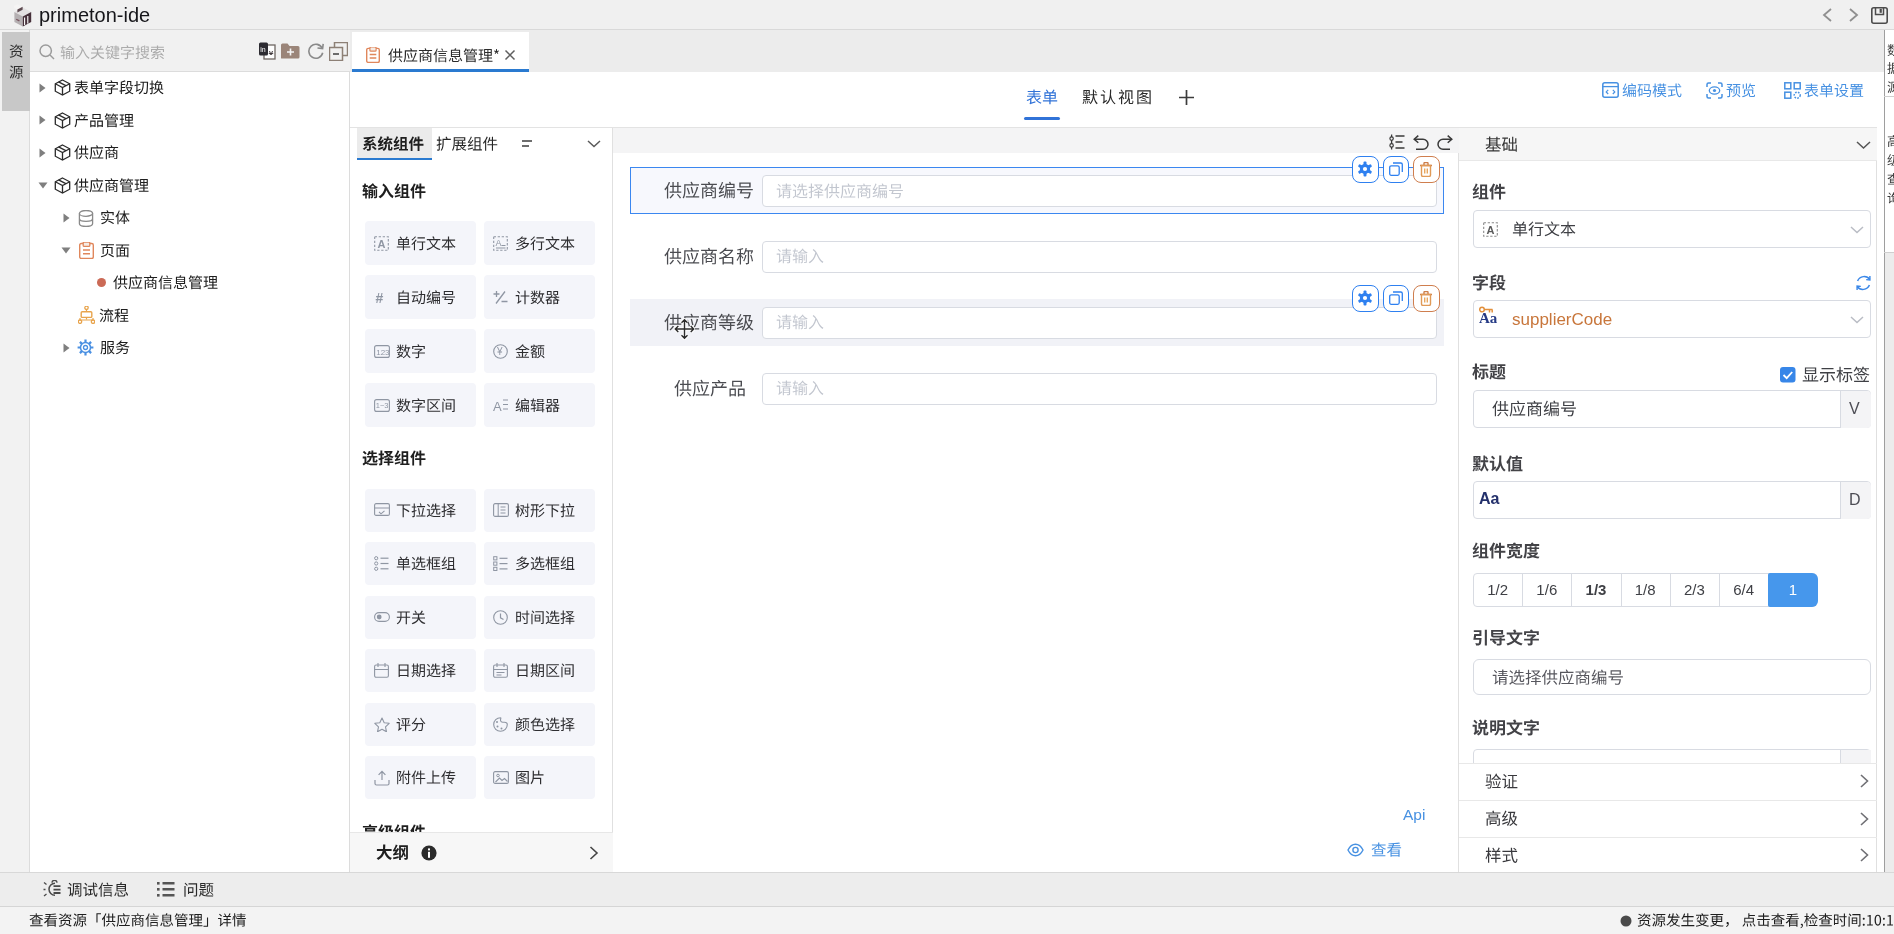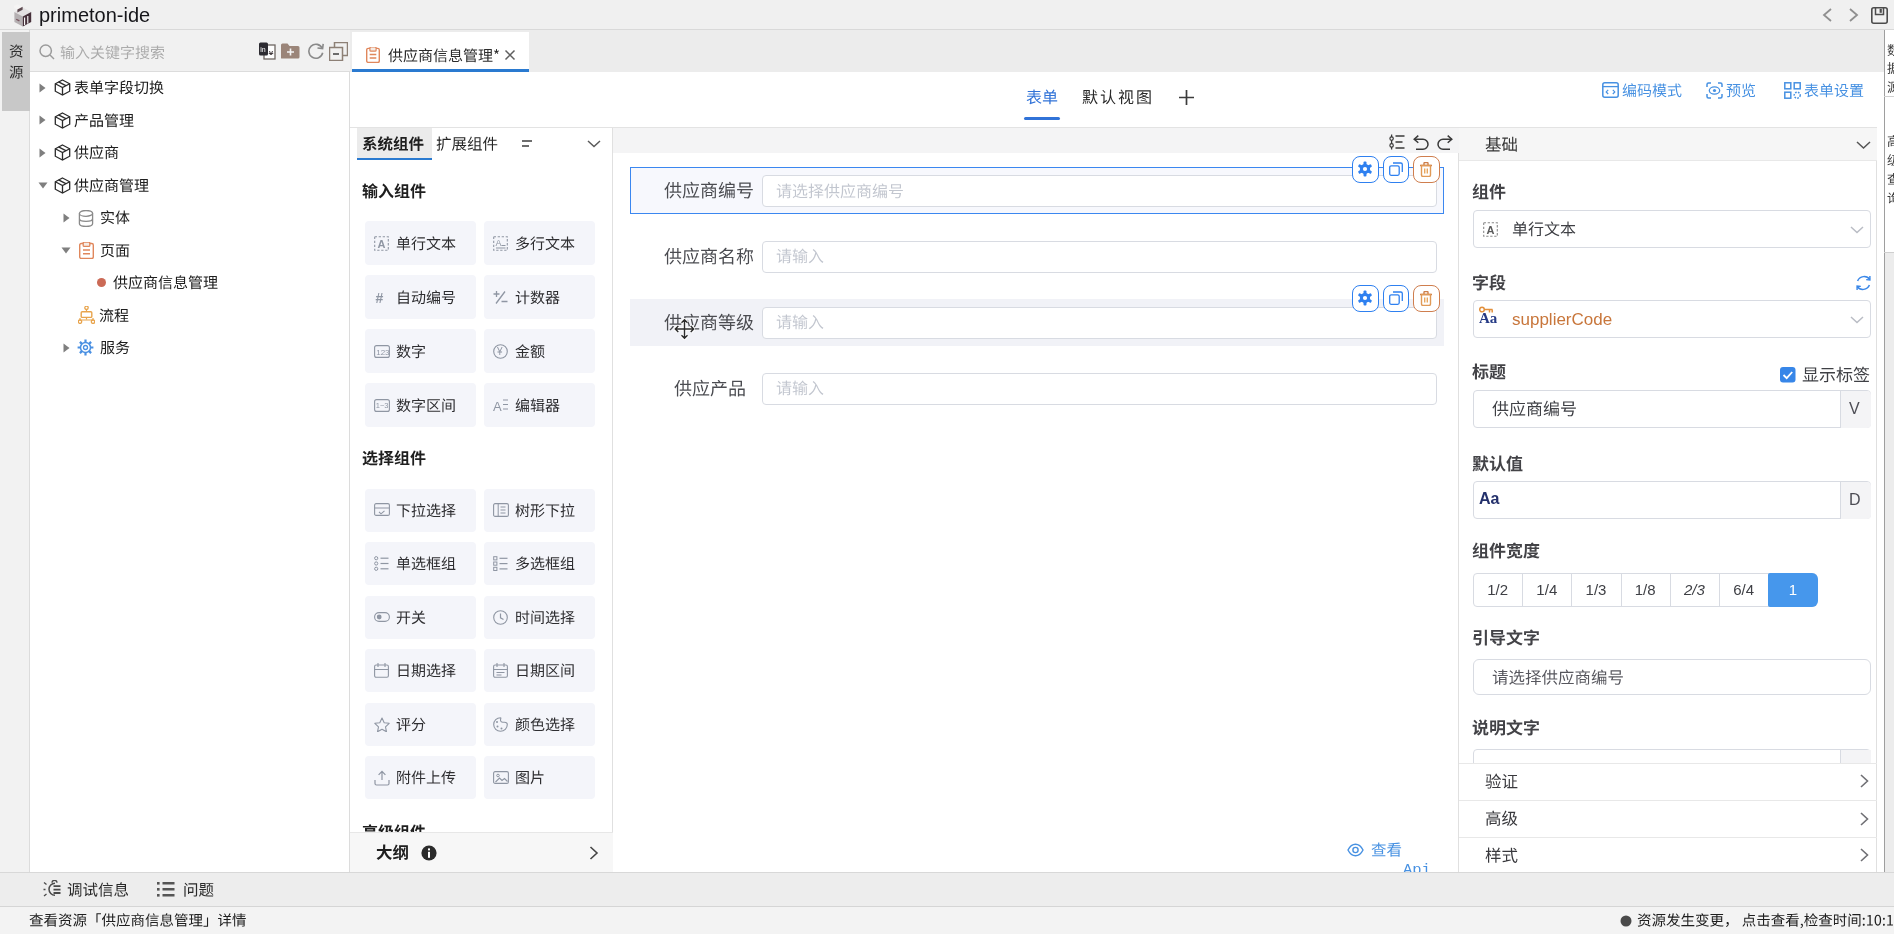--- a/index.html
+++ b/index.html
@@ -505,21 +505,21 @@
 <svg style="position:absolute;left:776px;top:378.4px;overflow:visible" width="48" height="20.8" viewBox="0 -16 48 20.8">
     <path d="M1.7 -12.4C2.5 -11.6 3.6 -10.5 4.1 -9.9L4.9 -10.7C4.4 -11.4 3.3 -12.4 2.5 -13.1ZM0.7 -8.4L0.7 -7.3L3.1 -7.3L3.1 -1.4C3.1 -0.7 2.6 -0.2 2.3 -0C2.5 0.2 2.8 0.7 2.9 1C3.2 0.7 3.6 0.3 6.3 -1.8C6.2 -2 6 -2.5 5.9 -2.8L4.2 -1.5L4.2 -8.4ZM7.9 -3.4L12.9 -3.4L12.9 -2.1L7.9 -2.1ZM7.9 -4.2L7.9 -5.5L12.9 -5.5L12.9 -4.2ZM9.8 -13.4L9.8 -12.2L6.1 -12.2L6.1 -11.3L9.8 -11.3L9.8 -10.2L6.5 -10.2L6.5 -9.4L9.8 -9.4L9.8 -8.3L5.6 -8.3L5.6 -7.3L15.4 -7.3L15.4 -8.3L11 -8.3L11 -9.4L14.4 -9.4L14.4 -10.2L11 -10.2L11 -11.3L14.9 -11.3L14.9 -12.2L11 -12.2L11 -13.4ZM6.8 -6.4L6.8 1.3L7.9 1.3L7.9 -1.2L12.9 -1.2L12.9 -0.1C12.9 0.1 12.8 0.2 12.6 0.2C12.4 0.2 11.6 0.2 10.8 0.2C11 0.5 11.1 0.9 11.2 1.2C12.3 1.2 13.1 1.2 13.5 1C14 0.8 14.1 0.5 14.1 -0.1L14.1 -6.4ZM27.7 -7.2L27.7 -1.4L28.7 -1.4L28.7 -7.2ZM29.8 -7.7L29.8 -0.1C29.8 0.1 29.7 0.1 29.5 0.2C29.3 0.2 28.7 0.2 28 0.1C28.1 0.4 28.2 0.9 28.3 1.1C29.2 1.1 29.9 1.1 30.2 1C30.6 0.8 30.8 0.5 30.8 -0.1L30.8 -7.7ZM17.1 -5.3C17.3 -5.4 17.7 -5.5 18.2 -5.5L19.5 -5.5L19.5 -3.3C18.4 -3 17.4 -2.8 16.7 -2.7L16.9 -1.5L19.5 -2.2L19.5 1.3L20.6 1.3L20.6 -2.5L21.9 -2.8L21.8 -3.8L20.6 -3.5L20.6 -5.5L21.8 -5.5L21.8 -6.6L20.6 -6.6L20.6 -9L19.5 -9L19.5 -6.6L18.1 -6.6C18.5 -7.7 18.9 -9.1 19.2 -10.4L21.9 -10.4L21.9 -11.5L19.5 -11.5C19.6 -12.1 19.7 -12.7 19.8 -13.2L18.7 -13.4C18.6 -12.8 18.5 -12.1 18.4 -11.5L16.8 -11.5L16.8 -10.4L18.2 -10.4C17.9 -9.1 17.6 -8 17.5 -7.6C17.2 -6.9 17 -6.4 16.8 -6.3C16.9 -6 17.1 -5.5 17.1 -5.3ZM26.5 -13.5C25.5 -11.8 23.5 -10.2 21.6 -9.3C21.9 -9.1 22.2 -8.7 22.4 -8.4C22.8 -8.7 23.2 -8.9 23.6 -9.2L23.6 -8.5L29.6 -8.5L29.6 -9.3C30 -9.1 30.4 -8.8 30.8 -8.6C31 -8.9 31.3 -9.3 31.6 -9.5C29.9 -10.3 28.4 -11.2 27.2 -12.5L27.5 -13.1ZM24.1 -9.5C25 -10.2 25.8 -10.9 26.5 -11.7C27.4 -10.8 28.2 -10.1 29.2 -9.5ZM25.8 -6.5L25.8 -5.2L23.6 -5.2L23.6 -6.5ZM22.6 -7.5L22.6 1.2L23.6 1.2L23.6 -2.1L25.8 -2.1L25.8 0C25.8 0.2 25.8 0.2 25.7 0.2C25.5 0.2 25.1 0.2 24.6 0.2C24.7 0.5 24.9 0.9 24.9 1.2C25.6 1.2 26.1 1.2 26.4 1C26.8 0.8 26.8 0.5 26.8 0L26.8 -7.5ZM23.6 -4.3L25.8 -4.3L25.8 -3L23.6 -3ZM36.7 -12.1C37.8 -11.3 38.6 -10.4 39.3 -9.5C38.3 -4.9 36.3 -1.6 32.7 0.2C33 0.4 33.5 0.9 33.8 1.2C37 -0.7 39.1 -3.7 40.3 -7.9C42 -4.6 43.2 -0.9 46.8 1.1C46.9 0.7 47.2 0.1 47.4 -0.2C42.1 -3.4 42.6 -9.4 37.5 -13.1Z" fill="#c2c6cf"></path>
   </svg>
 <svg style="position:absolute;left:1347px;top:843px;" width="17" height="14" viewBox="0 0 17 14" fill="none">
     <path d="M1,7 C3,3 6,1.2 8.5,1.2 C11,1.2 14,3 16,7 C14,11 11,12.8 8.5,12.8 C6,12.8 3,11 1,7 Z" stroke="#4791e2" stroke-width="1.4"></path>
     <circle cx="8.5" cy="7" r="2.6" stroke="#4791e2" stroke-width="1.4"></circle>
   </svg>
 <svg style="position:absolute;left:1371px;top:840.2px;overflow:visible" width="31" height="20.1" viewBox="0 -15.5 31 20.1">
     <path d="M4.6 -3.4L10.8 -3.4L10.8 -2.1L4.6 -2.1ZM4.6 -5.5L10.8 -5.5L10.8 -4.2L4.6 -4.2ZM3.4 -6.3L3.4 -1.2L12.1 -1.2L12.1 -6.3ZM1.1 -0.3L1.1 0.7L14.4 0.7L14.4 -0.3ZM7.1 -13L7.1 -11.1L0.9 -11.1L0.9 -10L5.9 -10C4.5 -8.6 2.5 -7.2 0.6 -6.6C0.8 -6.4 1.1 -5.9 1.3 -5.6C3.4 -6.5 5.7 -8.1 7.1 -10L7.1 -6.8L8.3 -6.8L8.3 -10C9.7 -8.2 12 -6.6 14.2 -5.8C14.3 -6.1 14.7 -6.5 14.9 -6.7C13 -7.3 10.9 -8.6 9.5 -10L14.6 -10L14.6 -11.1L8.3 -11.1L8.3 -13ZM20.6 -3.3L27.4 -3.3L27.4 -2.2L20.6 -2.2ZM20.6 -4.1L20.6 -5.2L27.4 -5.2L27.4 -4.1ZM20.6 -1.4L27.4 -1.4L27.4 -0.3L20.6 -0.3ZM28.3 -12.9C25.8 -12.4 21.1 -12.2 17.3 -12.1C17.4 -11.9 17.5 -11.5 17.6 -11.2C18.9 -11.2 20.4 -11.3 21.8 -11.3C21.7 -11 21.6 -10.6 21.5 -10.3L17.5 -10.3L17.5 -9.3L21.1 -9.3C21 -8.9 20.8 -8.6 20.6 -8.2L16.4 -8.2L16.4 -7.2L20.1 -7.2C19.1 -5.6 17.8 -4.1 16 -3.1C16.3 -2.9 16.6 -2.5 16.8 -2.2C17.8 -2.9 18.7 -3.6 19.5 -4.5L19.5 1.3L20.6 1.3L20.6 0.7L27.4 0.7L27.4 1.3L28.6 1.3L28.6 -6.1L20.8 -6.1C21 -6.5 21.2 -6.8 21.4 -7.2L30.1 -7.2L30.1 -8.2L21.9 -8.2C22.1 -8.6 22.3 -8.9 22.4 -9.3L29.2 -9.3L29.2 -10.3L22.8 -10.3L23.1 -11.4C25.3 -11.5 27.5 -11.7 29 -12.1Z" fill="#4791e2"></path>
   </svg>
-<div style="position:absolute;left:1403px;top:859px;font-family:Liberation Mono, monospace;font-size:15.5px;color:#4791e2;font-weight:400;white-space:pre;line-height:23.25px;">Api</div>
+<div style="position:absolute;left:1403px;top:803px;font-family:Liberation Sans, sans-serif;font-size:15.5px;color:#4791e2;font-weight:400;white-space:pre;line-height:23.25px;">Api</div>
 <div style="position:absolute;left:1459px;top:128px;width:418px;height:744px;background:#fff;border-right:1px solid #e0e0e0"></div>
 <div style="position:absolute;left:1459px;top:128px;width:418px;height:33px;background:#f6f6f6;border-bottom:1px solid #e8e8e8"></div>
 <svg style="position:absolute;left:1485px;top:134.1px;overflow:visible" width="33" height="21.4" viewBox="0 -16.5 33 21.4">
     <path d="M11.3 -13.8L11.3 -12.3L5.3 -12.3L5.3 -13.9L4 -13.9L4 -12.3L1.5 -12.3L1.5 -11.2L4 -11.2L4 -5.9L0.8 -5.9L0.8 -4.9L4.4 -4.9C3.4 -3.7 1.9 -2.7 0.6 -2.1C0.9 -1.9 1.2 -1.5 1.4 -1.2C3 -1.9 4.7 -3.3 5.7 -4.9L10.9 -4.9C11.9 -3.4 13.5 -2 15.1 -1.4C15.3 -1.7 15.7 -2.1 16 -2.3C14.6 -2.8 13.2 -3.8 12.2 -4.9L15.8 -4.9L15.8 -5.9L12.5 -5.9L12.5 -11.2L15 -11.2L15 -12.3L12.5 -12.3L12.5 -13.8ZM5.3 -11.2L11.3 -11.2L11.3 -10.1L5.3 -10.1ZM7.6 -4.3L7.6 -3L4.2 -3L4.2 -1.9L7.6 -1.9L7.6 -0.2L2 -0.2L2 0.9L14.6 0.9L14.6 -0.2L8.8 -0.2L8.8 -1.9L12.3 -1.9L12.3 -3L8.8 -3L8.8 -4.3ZM5.3 -9.2L11.3 -9.2L11.3 -8L5.3 -8ZM5.3 -7.1L11.3 -7.1L11.3 -5.9L5.3 -5.9ZM17.3 -13L17.3 -11.8L19.4 -11.8C18.9 -9.3 18.1 -7 17 -5.4C17.2 -5.1 17.5 -4.4 17.5 -4.1C17.9 -4.5 18.1 -4.9 18.4 -5.4L18.4 0.6L19.5 0.6L19.5 -0.8L22.6 -0.8L22.6 -7.9L19.5 -7.9C19.9 -9.1 20.3 -10.5 20.5 -11.8L23 -11.8L23 -13ZM19.5 -6.8L21.5 -6.8L21.5 -1.9L19.5 -1.9ZM23.5 -5.8L23.5 0.3L30.7 0.3L30.7 1.2L31.8 1.2L31.8 -5.8L30.7 -5.8L30.7 -0.9L28.3 -0.9L28.3 -6.9L31.4 -6.9L31.4 -12.3L30.2 -12.3L30.2 -8.1L28.3 -8.1L28.3 -13.8L27.1 -13.8L27.1 -8.1L25 -8.1L25 -12.3L23.9 -12.3L23.9 -6.9L27.1 -6.9L27.1 -0.9L24.7 -0.9L24.7 -5.8Z" fill="#333"></path>
   </svg>
 <svg style="position:absolute;left:1856px;top:140.5px;" width="15" height="9" viewBox="0 0 15 9" fill="none">
     <polyline points="1,1 7.5,7 14,1" stroke="#555" stroke-width="1.5"></polyline>
   </svg>
 <svg style="position:absolute;left:1472px;top:180.8px;overflow:visible" width="34" height="22.1" viewBox="0 -17 34 22.1">
     <path d="M0.8 -1.3L1.1 0.6C2.8 0.2 4.9 -0.4 6.9 -0.9L6.6 -2.6C4.5 -2.1 2.2 -1.6 0.8 -1.3ZM8.1 -13.6L8.1 -0.6L6.6 -0.6L6.6 1.2L16.4 1.2L16.4 -0.6L15.1 -0.6L15.1 -13.6ZM10 -0.6L10 -3.2L13.1 -3.2L13.1 -0.6ZM10 -7.5L13.1 -7.5L13.1 -5L10 -5ZM10 -9.3L10 -11.8L13.1 -11.8L13.1 -9.3ZM1.2 -7C1.5 -7.2 1.9 -7.3 3.5 -7.5C2.9 -6.6 2.4 -6 2.1 -5.7C1.5 -5 1.2 -4.7 0.7 -4.6C0.9 -4.1 1.2 -3.2 1.3 -2.9C1.8 -3.1 2.5 -3.3 6.9 -4.2C6.9 -4.6 6.9 -5.3 7 -5.8L3.9 -5.3C5.1 -6.7 6.3 -8.3 7.3 -9.9L5.7 -10.9C5.4 -10.3 5 -9.7 4.7 -9.2L3 -9C4 -10.4 4.9 -12.1 5.6 -13.7L3.8 -14.5C3.2 -12.5 2 -10.4 1.6 -9.8C1.2 -9.3 0.9 -8.9 0.6 -8.8C0.8 -8.3 1.1 -7.4 1.2 -7ZM22.4 -6.2L22.4 -4.2L27 -4.2L27 1.5L29 1.5L29 -4.2L33.4 -4.2L33.4 -6.2L29 -6.2L29 -9.1L32.6 -9.1L32.6 -11.2L29 -11.2L29 -14.2L27 -14.2L27 -11.2L25.6 -11.2C25.8 -11.8 25.9 -12.4 26.1 -13.1L24.1 -13.5C23.7 -11.4 23 -9.2 22.1 -7.9C22.6 -7.7 23.4 -7.2 23.9 -6.9C24.2 -7.5 24.6 -8.3 24.9 -9.1L27 -9.1L27 -6.2ZM21.1 -14.4C20.3 -12 18.8 -9.5 17.3 -8C17.7 -7.5 18.2 -6.4 18.4 -5.9C18.8 -6.2 19.1 -6.6 19.4 -7.1L19.4 1.5L21.4 1.5L21.4 -10.1C22 -11.3 22.6 -12.5 23.1 -13.8Z" fill="#434347"></path>
@@ -576,27 +576,27 @@
 <div style="position:absolute;left:1473px;top:481px;width:398px;height:38px;background:#fff;border:1px solid #d8dbe2;border-radius:4px"></div>
 <div style="position:absolute;left:1479px;top:489.5px;width:26px;height:20px;font-family:'Liberation Sans',sans-serif;font-weight:bold;font-size:16px;color:#23306b;">Aa</div>
 <div style="position:absolute;left:1840px;top:481.5px;width:30.5px;height:37px;background:#f4f4f6;border-left:1px solid #d8dbe2;border-radius:0 4px 4px 0"></div>
 <div style="position:absolute;left:1849px;top:487.5px;font-family:'Liberation Sans',sans-serif;font-size:16px;color:#4d4d55;font-weight:400;white-space:pre;line-height:24.0px;">D</div>
 <svg style="position:absolute;left:1472px;top:539.8px;overflow:visible" width="68" height="22.1" viewBox="0 -17 68 22.1">
     <path d="M0.8 -1.3L1.1 0.6C2.8 0.2 4.9 -0.4 6.9 -0.9L6.6 -2.6C4.5 -2.1 2.2 -1.6 0.8 -1.3ZM8.1 -13.6L8.1 -0.6L6.6 -0.6L6.6 1.2L16.4 1.2L16.4 -0.6L15.1 -0.6L15.1 -13.6ZM10 -0.6L10 -3.2L13.1 -3.2L13.1 -0.6ZM10 -7.5L13.1 -7.5L13.1 -5L10 -5ZM10 -9.3L10 -11.8L13.1 -11.8L13.1 -9.3ZM1.2 -7C1.5 -7.2 1.9 -7.3 3.5 -7.5C2.9 -6.6 2.4 -6 2.1 -5.7C1.5 -5 1.2 -4.7 0.7 -4.6C0.9 -4.1 1.2 -3.2 1.3 -2.9C1.8 -3.1 2.5 -3.3 6.9 -4.2C6.9 -4.6 6.9 -5.3 7 -5.8L3.9 -5.3C5.1 -6.7 6.3 -8.3 7.3 -9.9L5.7 -10.9C5.4 -10.3 5 -9.7 4.7 -9.2L3 -9C4 -10.4 4.9 -12.1 5.6 -13.7L3.8 -14.5C3.2 -12.5 2 -10.4 1.6 -9.8C1.2 -9.3 0.9 -8.9 0.6 -8.8C0.8 -8.3 1.1 -7.4 1.2 -7ZM22.4 -6.2L22.4 -4.2L27 -4.2L27 1.5L29 1.5L29 -4.2L33.4 -4.2L33.4 -6.2L29 -6.2L29 -9.1L32.6 -9.1L32.6 -11.2L29 -11.2L29 -14.2L27 -14.2L27 -11.2L25.6 -11.2C25.8 -11.8 25.9 -12.4 26.1 -13.1L24.1 -13.5C23.7 -11.4 23 -9.2 22.1 -7.9C22.6 -7.7 23.4 -7.2 23.9 -6.9C24.2 -7.5 24.6 -8.3 24.9 -9.1L27 -9.1L27 -6.2ZM21.1 -14.4C20.3 -12 18.8 -9.5 17.3 -8C17.7 -7.5 18.2 -6.4 18.4 -5.9C18.8 -6.2 19.1 -6.6 19.4 -7.1L19.4 1.5L21.4 1.5L21.4 -10.1C22 -11.3 22.6 -12.5 23.1 -13.8ZM37 -7.2L37 -1.9L39.1 -1.9L39.1 -5.5L45.8 -5.5L45.8 -2.1L47.9 -2.1L47.9 -7.2ZM41 -14.1L41.3 -13.1L35.2 -13.1L35.2 -9.4L37 -9.4L37 -8.6L39.2 -8.6L39.2 -7.7L41.3 -7.7L41.3 -8.6L43.7 -8.6L43.7 -7.7L45.8 -7.7L45.8 -8.6L48 -8.6L48 -9.4L49.9 -9.4L49.9 -13.1L43.9 -13.1C43.7 -13.6 43.4 -14.2 43.1 -14.6ZM43.7 -10.9L43.7 -10.1L41.3 -10.1L41.3 -10.9L39.2 -10.9L39.2 -10.1L37.1 -10.1L37.1 -11.3L47.9 -11.3L47.9 -10.1L45.8 -10.1L45.8 -10.9ZM41 -5L41 -3.7C41 -2.6 40.5 -1 34.5 0.1C35 0.5 35.7 1.3 35.9 1.7C40 0.8 41.9 -0.4 42.7 -1.7L42.7 -0.9C42.7 0.8 43.2 1.3 45.3 1.3C45.8 1.3 47.5 1.3 48 1.3C49.7 1.3 50.3 0.7 50.5 -1.8C49.9 -1.9 49.1 -2.2 48.7 -2.5C48.6 -0.7 48.5 -0.4 47.8 -0.4C47.3 -0.4 45.9 -0.4 45.6 -0.4C44.8 -0.4 44.7 -0.5 44.7 -0.9L44.7 -3.3L43.2 -3.3L43.2 -3.6L43.2 -5ZM57.6 -10.7L57.6 -9.6L55.3 -9.6L55.3 -8L57.6 -8L57.6 -5.3L64.6 -5.3L64.6 -8L67.1 -8L67.1 -9.6L64.6 -9.6L64.6 -10.7L62.6 -10.7L62.6 -9.6L59.5 -9.6L59.5 -10.7ZM62.6 -8L62.6 -6.8L59.5 -6.8L59.5 -8ZM63.1 -3C62.5 -2.5 61.8 -2 60.9 -1.6C60 -2 59.2 -2.5 58.6 -3ZM55.4 -4.6L55.4 -3L57.2 -3L56.5 -2.8C57.1 -2 57.8 -1.4 58.6 -0.9C57.3 -0.6 56 -0.4 54.6 -0.3C54.9 0.2 55.2 0.9 55.4 1.4C57.3 1.2 59.2 0.8 60.8 0.3C62.4 0.9 64.2 1.3 66.3 1.5C66.6 1 67.1 0.2 67.5 -0.3C66 -0.4 64.5 -0.6 63.2 -0.9C64.5 -1.7 65.5 -2.7 66.2 -4L65 -4.7L64.6 -4.6ZM58.9 -14.1C59 -13.8 59.2 -13.4 59.3 -13L52.9 -13L52.9 -8.4C52.9 -5.8 52.8 -2 51.4 0.6C51.9 0.8 52.9 1.2 53.3 1.5C54.7 -1.3 54.9 -5.6 54.9 -8.4L54.9 -11.1L67.2 -11.1L67.2 -13L61.6 -13C61.4 -13.5 61.2 -14.1 60.9 -14.6Z" fill="#434347"></path>
   </svg>
 <div style="position:absolute;left:1473px;top:573px;width:344.4px;height:34px;border:1px solid #d8dbe2;border-radius:4px;background:#fff"></div>
 <div style="position:absolute;left:1497.6px;top:578.75px;font-family:'Liberation Sans',sans-serif;font-size:15px;color:#3f4045;font-weight:400;white-space:pre;line-height:22.5px;transform:translateX(-50%);">1/2</div>
 <div style="position:absolute;left:1522.2px;top:573.5px;width:1px;height:33px;background:#d8dbe2"></div>
-<div style="position:absolute;left:1546.8px;top:578.75px;font-family:'Liberation Sans',sans-serif;font-size:15px;color:#3f4045;font-weight:400;white-space:pre;line-height:22.5px;transform:translateX(-50%);">1/4</div>
+<div style="position:absolute;left:1546.8px;top:578.75px;font-family:'Liberation Sans',sans-serif;font-size:15px;color:#3f4045;font-weight:400;white-space:pre;line-height:22.5px;transform:translateX(-50%);">1/6</div>
 <div style="position:absolute;left:1571.4px;top:573.5px;width:1px;height:33px;background:#d8dbe2"></div>
-<div style="position:absolute;left:1596.0px;top:578.75px;font-family:'Liberation Sans',sans-serif;font-size:15px;color:#3f4045;font-weight:400;white-space:pre;line-height:22.5px;transform:translateX(-50%);">1/3</div>
+<div style="position:absolute;left:1596.0px;top:578.75px;font-family:'Liberation Sans',sans-serif;font-size:15px;color:#3f4045;font-weight:700;white-space:pre;line-height:22.5px;transform:translateX(-50%);">1/3</div>
 <div style="position:absolute;left:1620.6px;top:573.5px;width:1px;height:33px;background:#d8dbe2"></div>
 <div style="position:absolute;left:1645.1999999999998px;top:578.75px;font-family:'Liberation Sans',sans-serif;font-size:15px;color:#3f4045;font-weight:400;white-space:pre;line-height:22.5px;transform:translateX(-50%);">1/8</div>
 <div style="position:absolute;left:1669.8px;top:573.5px;width:1px;height:33px;background:#d8dbe2"></div>
-<div style="position:absolute;left:1694.3999999999999px;top:578.75px;font-family:'Liberation Sans',sans-serif;font-size:15px;color:#3f4045;font-weight:400;white-space:pre;line-height:22.5px;transform:translateX(-50%);font-style:italic;">2/3</div>
+<div style="position:absolute;left:1694.3999999999999px;top:578.75px;font-family:'Liberation Sans',sans-serif;font-size:15px;color:#3f4045;font-weight:400;white-space:pre;line-height:22.5px;transform:translateX(-50%);">2/3</div>
 <div style="position:absolute;left:1719.0px;top:573.5px;width:1px;height:33px;background:#d8dbe2"></div>
 <div style="position:absolute;left:1743.6px;top:578.75px;font-family:'Liberation Sans',sans-serif;font-size:15px;color:#3f4045;font-weight:400;white-space:pre;line-height:22.5px;transform:translateX(-50%);">6/4</div>
 <div style="position:absolute;left:1768.2px;top:573.5px;width:1px;height:33px;background:#d8dbe2"></div>
 <div style="position:absolute;left:1768.2px;top:573px;width:49.7px;height:34px;background:#4697ec;border-radius:2px 6px 6px 2px"></div>
 <div style="position:absolute;left:1792.8px;top:578.75px;font-family:'Liberation Sans',sans-serif;font-size:15px;color:#fff;font-weight:400;white-space:pre;line-height:22.5px;transform:translateX(-50%);">1</div>
 <svg style="position:absolute;left:1472px;top:627.3px;overflow:visible" width="68" height="22.1" viewBox="0 -17 68 22.1">
     <path d="M12.8 -14.2L12.8 1.5L14.9 1.5L14.9 -14.2ZM2.2 -9.9C2 -8.1 1.6 -5.7 1.3 -4.2L7.3 -4.2C7.2 -2.1 6.9 -1.1 6.6 -0.8C6.4 -0.6 6.2 -0.6 5.8 -0.6C5.4 -0.6 4.3 -0.6 3.2 -0.7C3.7 -0.1 4 0.7 4 1.4C5 1.4 6.1 1.4 6.7 1.4C7.4 1.3 7.9 1.2 8.4 0.6C9 -0 9.3 -1.6 9.5 -5.2C9.6 -5.5 9.6 -6.1 9.6 -6.1L3.7 -6.1L4.1 -8.1L9.4 -8.1L9.4 -13.8L1.8 -13.8L1.8 -11.9L7.4 -11.9L7.4 -9.9ZM20.2 -2.6C21.3 -1.8 22.6 -0.6 23.1 0.2L24.6 -1.2C24.2 -1.9 23.2 -2.7 22.3 -3.4L27.5 -3.4L27.5 -0.6C27.5 -0.4 27.4 -0.3 27 -0.3C26.7 -0.3 25.3 -0.3 24.3 -0.3C24.6 0.2 24.9 1 25 1.5C26.6 1.5 27.7 1.5 28.5 1.2C29.3 1 29.6 0.5 29.6 -0.6L29.6 -3.4L33.1 -3.4L33.1 -5.3L29.6 -5.3L29.6 -6.3L27.5 -6.3L27.5 -5.3L18 -5.3L18 -3.4L21 -3.4ZM19.1 -13L19.1 -9.1C19.1 -7.1 20.1 -6.6 23.4 -6.6C24.2 -6.6 28.6 -6.6 29.4 -6.6C31.8 -6.6 32.6 -7 32.9 -8.7C32.3 -8.8 31.5 -9 31 -9.3C30.8 -8.4 30.5 -8.3 29.2 -8.3C28.1 -8.3 24.2 -8.3 23.4 -8.3C21.6 -8.3 21.2 -8.4 21.2 -9.1L21.2 -9.4L31.1 -9.4L31.1 -14L19.1 -14ZM21.2 -12.3L29.1 -12.3L29.1 -11.1L21.2 -11.1ZM41 -14C41.4 -13.2 41.8 -12.3 42 -11.6L34.7 -11.6L34.7 -9.6L37.4 -9.6C38.4 -7.2 39.5 -5.1 41.1 -3.4C39.3 -2.1 37.1 -1.1 34.4 -0.4C34.8 0.1 35.4 1 35.7 1.5C38.4 0.7 40.7 -0.4 42.6 -2C44.4 -0.5 46.6 0.7 49.3 1.4C49.6 0.8 50.2 -0.1 50.6 -0.5C48.1 -1.1 45.9 -2.1 44.2 -3.5C45.7 -5.1 46.8 -7.1 47.7 -9.6L50.3 -9.6L50.3 -11.6L42.9 -11.6L44.4 -12C44.1 -12.7 43.6 -13.8 43.2 -14.6ZM42.6 -4.9C41.3 -6.2 40.3 -7.8 39.5 -9.6L45.4 -9.6C44.7 -7.7 43.8 -6.2 42.6 -4.9ZM58.4 -6.2L58.4 -5.3L52.1 -5.3L52.1 -3.4L58.4 -3.4L58.4 -0.9C58.4 -0.6 58.3 -0.5 58 -0.5C57.6 -0.5 56.3 -0.5 55.3 -0.6C55.6 -0 56 0.9 56.2 1.5C57.6 1.5 58.7 1.5 59.5 1.2C60.3 0.9 60.6 0.3 60.6 -0.8L60.6 -3.4L66.9 -3.4L66.9 -5.3L60.6 -5.3L60.6 -5.6C62 -6.4 63.4 -7.5 64.4 -8.6L63 -9.6L62.5 -9.5L55 -9.5L55 -7.6L60.5 -7.6C59.8 -7.1 59.1 -6.6 58.4 -6.2ZM57.9 -14C58.1 -13.6 58.3 -13.2 58.5 -12.8L52.1 -12.8L52.1 -8.9L54.1 -8.9L54.1 -10.9L64.7 -10.9L64.7 -8.9L66.8 -8.9L66.8 -12.8L60.9 -12.8C60.7 -13.4 60.3 -14.1 59.9 -14.6Z" fill="#434347"></path>
   </svg>
 <div style="position:absolute;left:1473px;top:659px;width:398px;height:36px;background:#fff;border:1px solid #d8dbe2;border-radius:6px"></div>
 <svg style="position:absolute;left:1492px;top:666.6px;overflow:visible" width="132" height="21.4" viewBox="0 -16.5 132 21.4">

